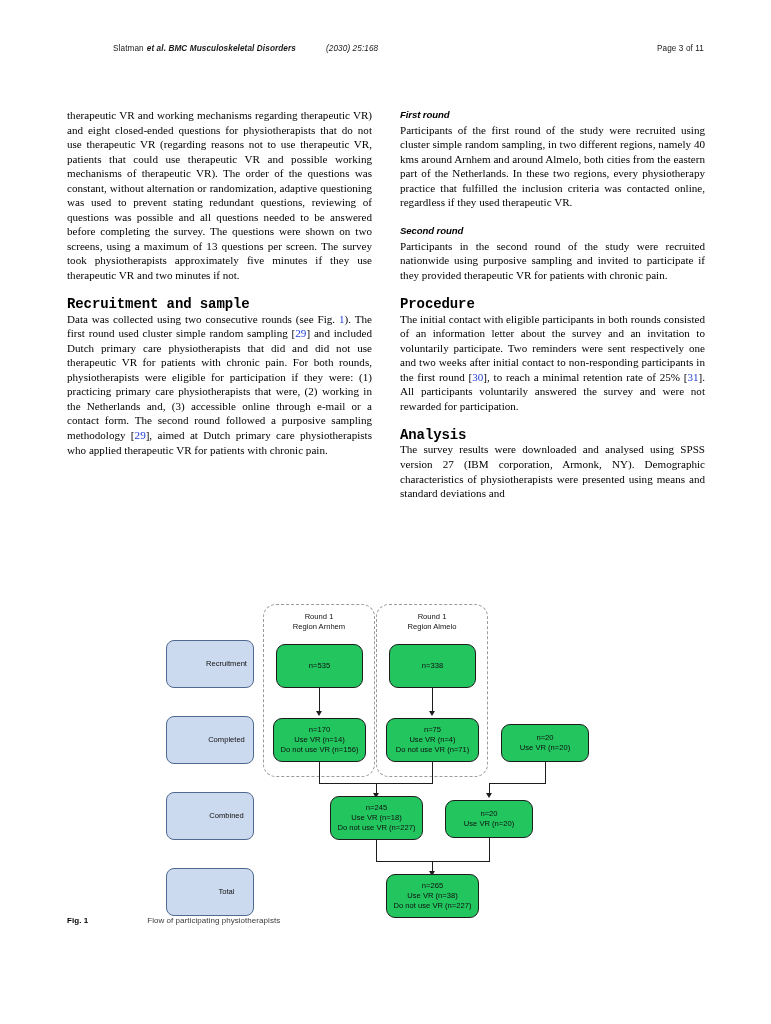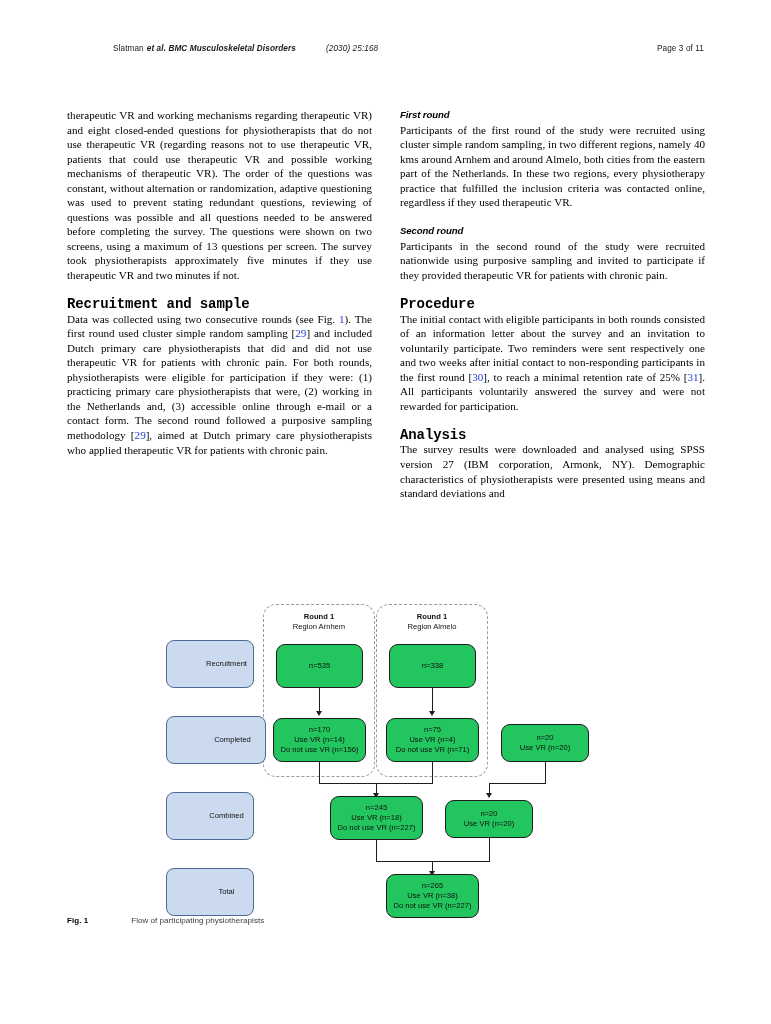--- a/index.html
+++ b/index.html
@@ -110,21 +110,21 @@
     position: absolute;
     left: 0;
     right: 0;
     top: 7px;
     text-align: center;
     font-family: "Liberation Sans", sans-serif;
     font-size: 7.6px;
     line-height: 10.2px;
     color: #111;
   }
-  .group-title b { font-weight: bold; display: block; }
+  .group-title b { font-weight: normal; display: block; }
   .group-title span { display: block; font-weight: normal; }
 
   
   .node {
     position: absolute;
     box-sizing: border-box;
     border: 1.1px solid #1d1d1d;
     border-radius: 9px;
     background: #22c55e;
     display: flex;
@@ -166,21 +166,21 @@
   .fig-caption {
     position: absolute;
     left: 0;
     top: 316px;
     font-family: "Liberation Sans", sans-serif;
     font-size: 8px;
     color: #2b2b2b;
     letter-spacing: .05px;
   }
   .fig-caption b { font-weight: bold; color: #000; text-align: right; }
-  .fig-caption span.ct { margin-left: 2px; color: #3a3a3a; padding-left: 41px; }
+  .fig-caption span.ct { margin-left: 18px; color: #3a3a3a; padding-left: 41px; }
 </style>
 </head>
 <body>
 
 <div class="running-head">
   <span class="rh-author">Slatman</span>
   <span class="rh-journal"><i>et al.</i> <span>BMC Musculoskeletal Disorders</span></span>
   <span class="rh-cite">(2030) 25:168</span>
   <span class="rh-page">Page 3 of 11</span>
 </div>
@@ -221,21 +221,21 @@
     <div class="group" style="left:309px; top:4px; width:112px; height:173px;">
       <div class="group-title">
         <b>Round 1</b>
         <span>Region Almelo</span>
       </div>
     </div>
 
     <div class="node label-box" style="left:99px; top:40px; width:88px; height:48px;">
       <span class="ln">Recruitment</span>
     </div>
-    <div class="node label-box" style="left:99px; top:116px; width:100px; height:48px;">
+    <div class="node label-box" style="left:99px; top:116px; width:88px; height:48px;">
       <span class="ln">Completed</span>
     </div>
     <div class="node label-box" style="left:99px; top:192px; width:88px; height:48px;">
       <span class="ln">Combined</span>
     </div>
     <div class="node label-box" style="left:99px; top:268px; width:88px; height:48px;">
       <span class="ln">Total</span>
     </div>
 
     <div class="node" style="left:209px; top:44px; width:87px; height:44px;">

